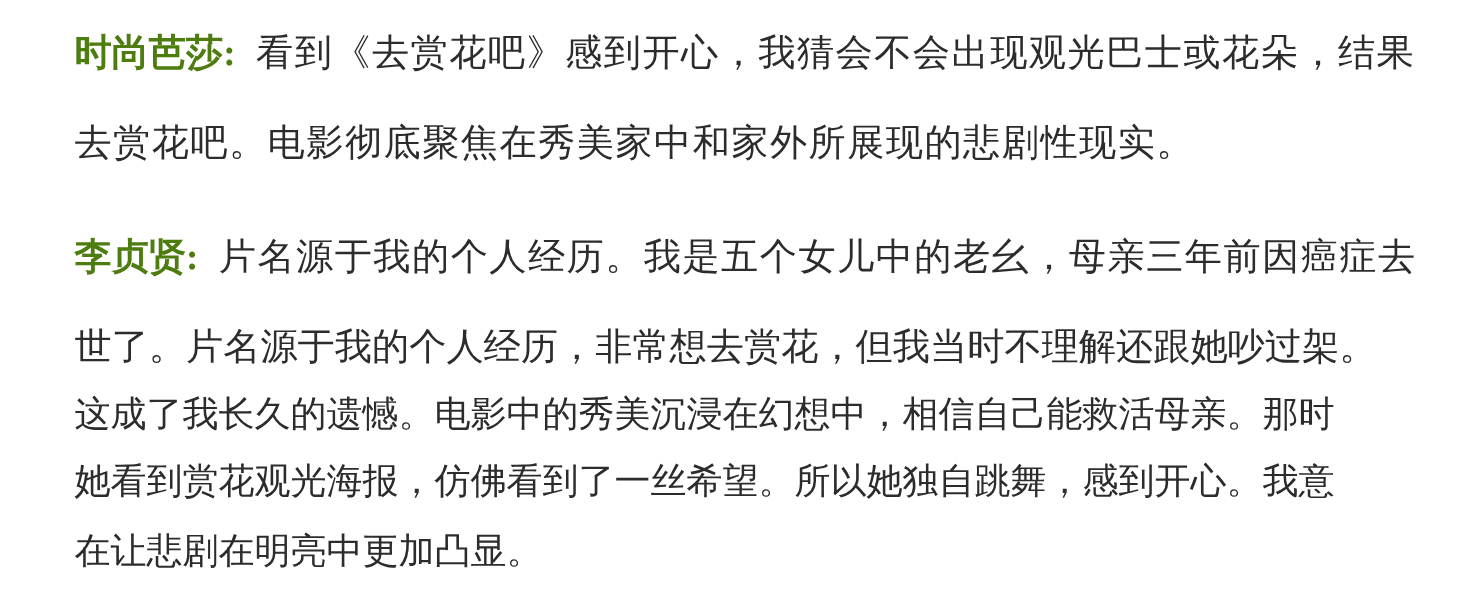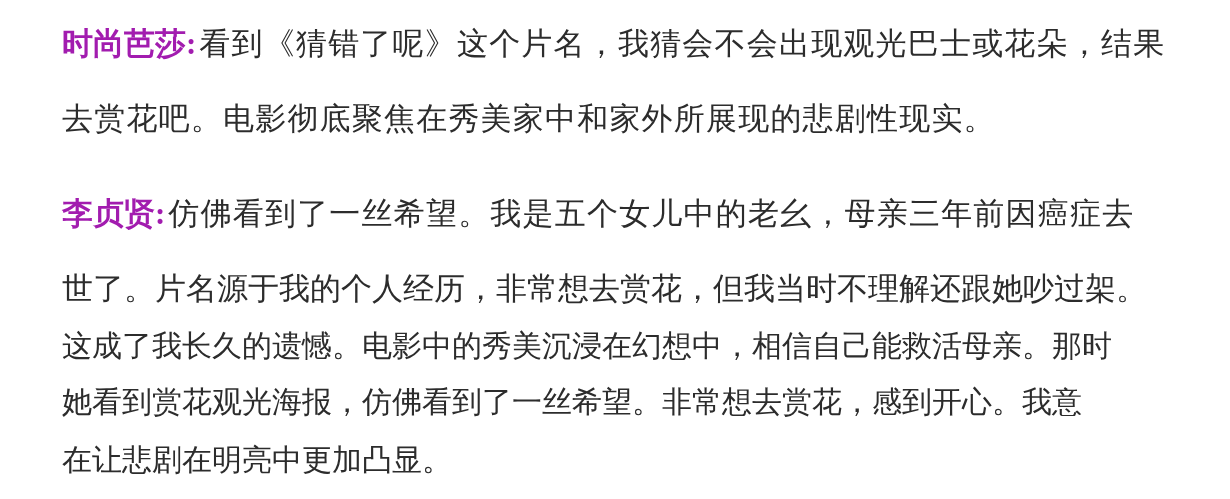--- a/index.html
+++ b/index.html
@@ -25,43 +25,43 @@
     color: #2c2c2c;
   }
   
   .fs-a { font-size: 31px; }
   
   .fs-b { font-size: 30px; }
   .ls1 { letter-spacing: 1.2px; }
   .speaker {
     font-weight: 700;
     letter-spacing: 0;
-    margin-right: 3px;
-    color: #a21caf;
+    margin-right: 17px;
+    color: #4d7c0f;
   }
   .l1 { top: 28px;  }
   .l2 { top: 103px; }
   .l3 { top: 198px; }
   .l4 { top: 273px; }
   .l5 { top: 331px; }
   .l6 { top: 387px; }
   .l7 { top: 445px; }
 </style>
 </head>
 <body>
 
 <main class="article">
 
-  <div class="line fs-a ls1 l1"><strong class="speaker">时尚芭莎:</strong><span>看到《猜错了呢》这个片名，我猜会不会出现观光巴士或花朵，结果</span></div>
+  <div class="line fs-a ls1 l1"><strong class="speaker">时尚芭莎:</strong><span>看到《去赏花吧》感到开心，我猜会不会出现观光巴士或花朵，结果</span></div>
 
   <div class="line fs-a ls1 l2">去赏花吧。电影彻底聚焦在秀美家中和家外所展现的悲剧性现实。</div>
 
-  <div class="line fs-a ls1 l3"><strong class="speaker">李贞贤:</strong><span>仿佛看到了一丝希望。我是五个女儿中的老幺，母亲三年前因癌症去</span></div>
+  <div class="line fs-a ls1 l3"><strong class="speaker">李贞贤:</strong><span>片名源于我的个人经历。我是五个女儿中的老幺，母亲三年前因癌症去</span></div>
 
   <div class="line fs-a l4">世了。片名源于我的个人经历，非常想去赏花，但我当时不理解还跟她吵过架。</div>
 
   <div class="line fs-b l5">这成了我长久的遗憾。电影中的秀美沉浸在幻想中，相信自己能救活母亲。那时</div>
 
-  <div class="line fs-b l6">她看到赏花观光海报，仿佛看到了一丝希望。非常想去赏花，感到开心。我意</div>
+  <div class="line fs-b l6">她看到赏花观光海报，仿佛看到了一丝希望。所以她独自跳舞，感到开心。我意</div>
 
   <div class="line fs-b l7">在让悲剧在明亮中更加凸显。</div>
 
 </main>
 
 </body></html>

